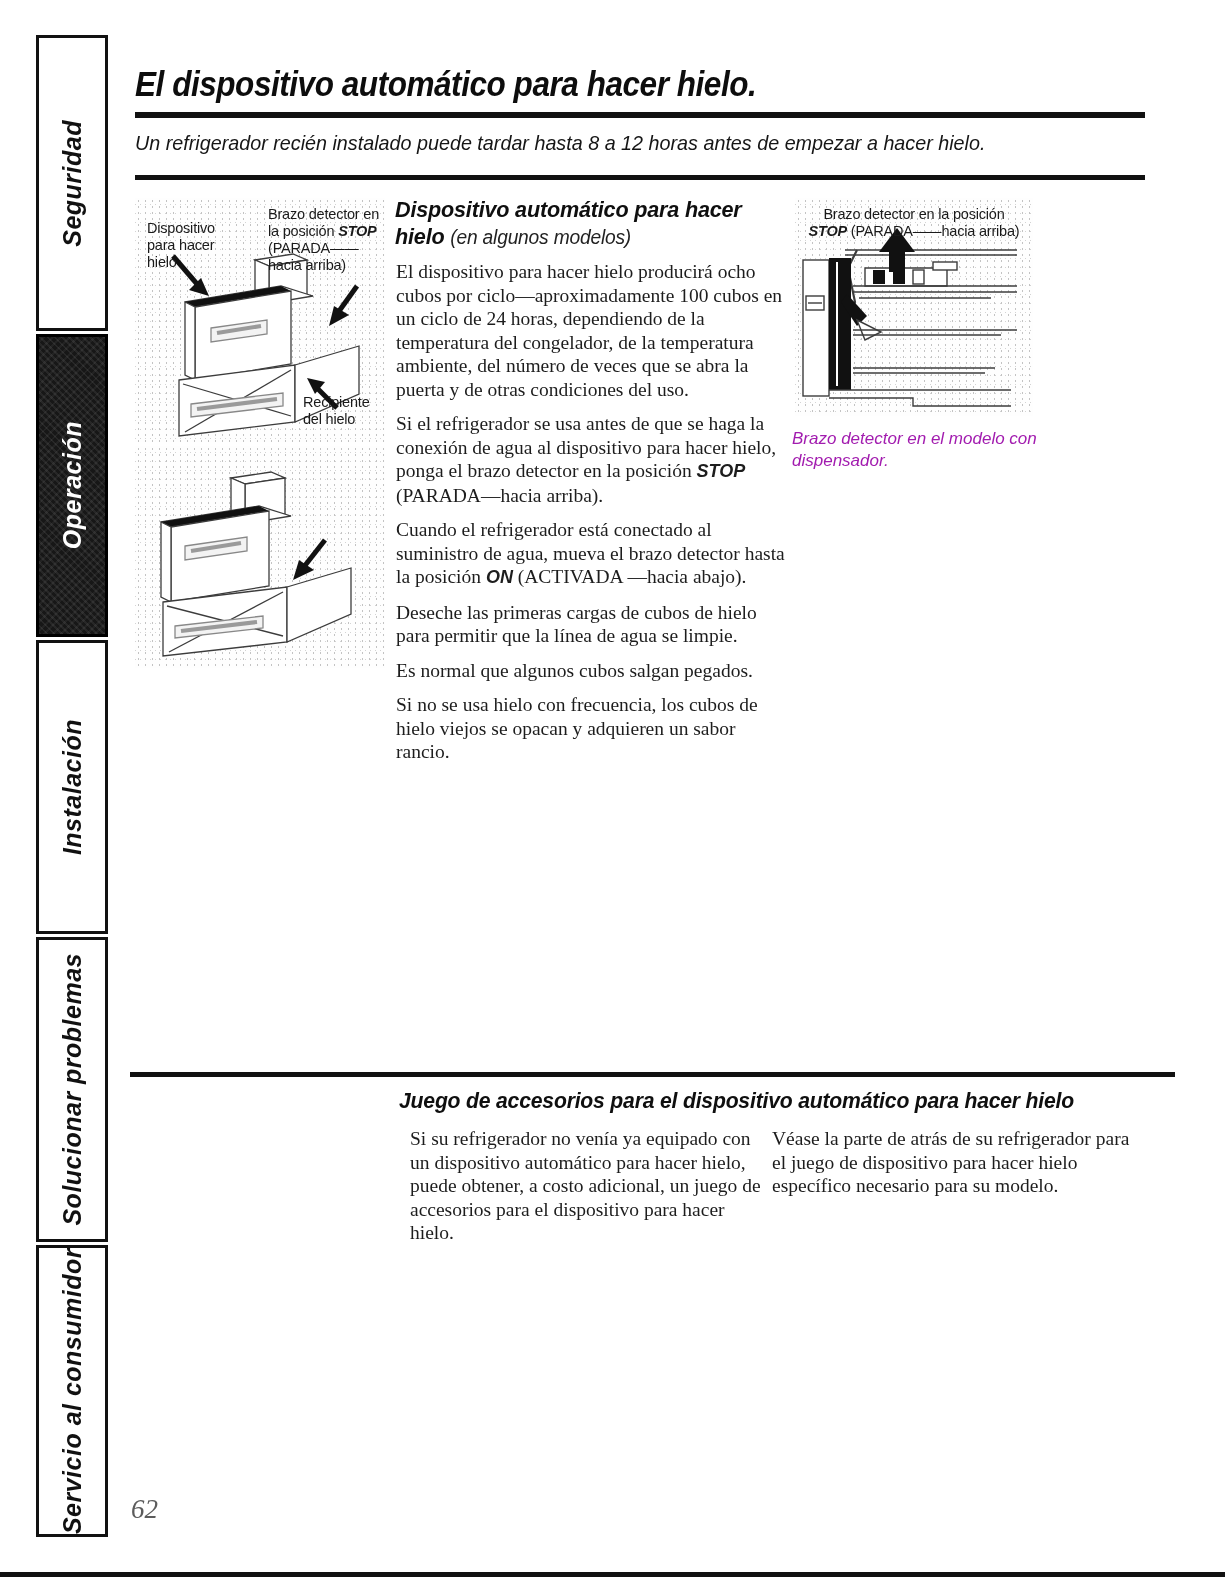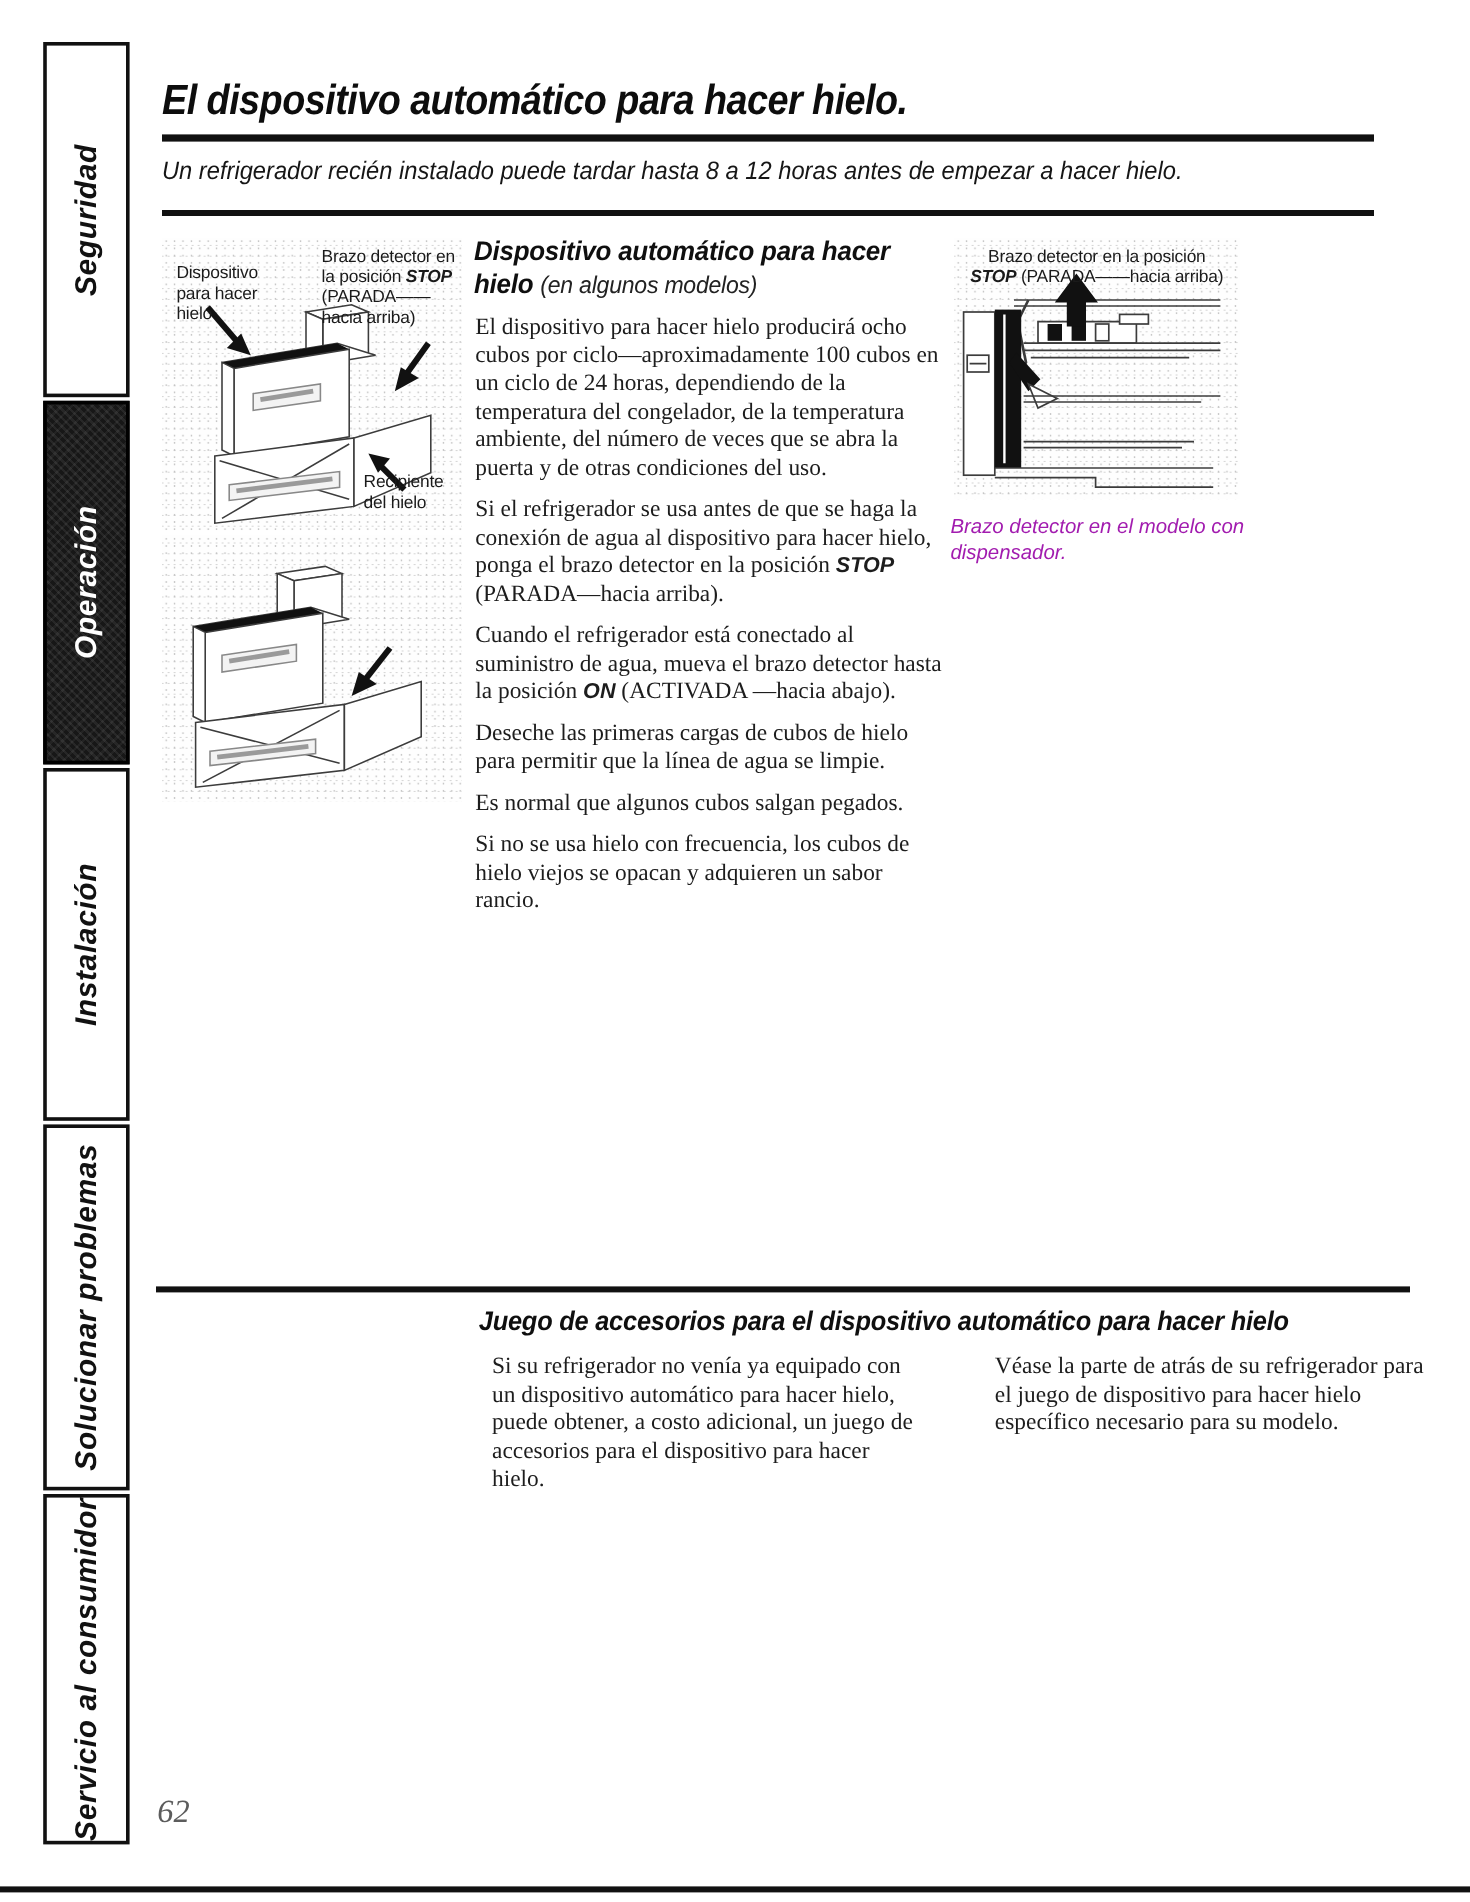--- a/index.html
+++ b/index.html
@@ -216,18 +216,18 @@
     </svg>
     <div class="fig-label" style="left:12px;top:8px;width:214px;text-align:center;">
       <span>Brazo detector en la posición </span><b>STOP</b><span> (PARADA——hacia arriba)</span>
     </div>
   </div>
   <div id="fig3-caption">Brazo detector en el modelo con dispensador.</div>
 
   <div class="rule" style="left:130px;top:1072px;width:1045px;height:5px;"></div>
   <div id="acc-heading">Juego de accesorios para el dispositivo automático para hacer hielo</div>
   <div class="acc-col serif" style="left:398px;width:360px;margin-left:12px;">Si su refrigerador no venía ya equipado con un dispositivo automático para hacer hielo, puede obtener, a costo adicional, un juego de accesorios para el dispositivo para hacer hielo.</div>
-  <div class="acc-col serif" style="left:829px;width:372px;">Véase la parte de atrás de su refrigerador para el juego de dispositivo para hacer hielo específico necesario para su modelo.</div>
+  <div class="acc-col serif" style="left:772px;width:372px;">Véase la parte de atrás de su refrigerador para el juego de dispositivo para hacer hielo específico necesario para su modelo.</div>
 
   <div id="page-number">62</div>
   <div class="rule" style="left:0;top:1572px;width:1225px;height:5px;"></div>
 
 </div>
 
 </body></html>

